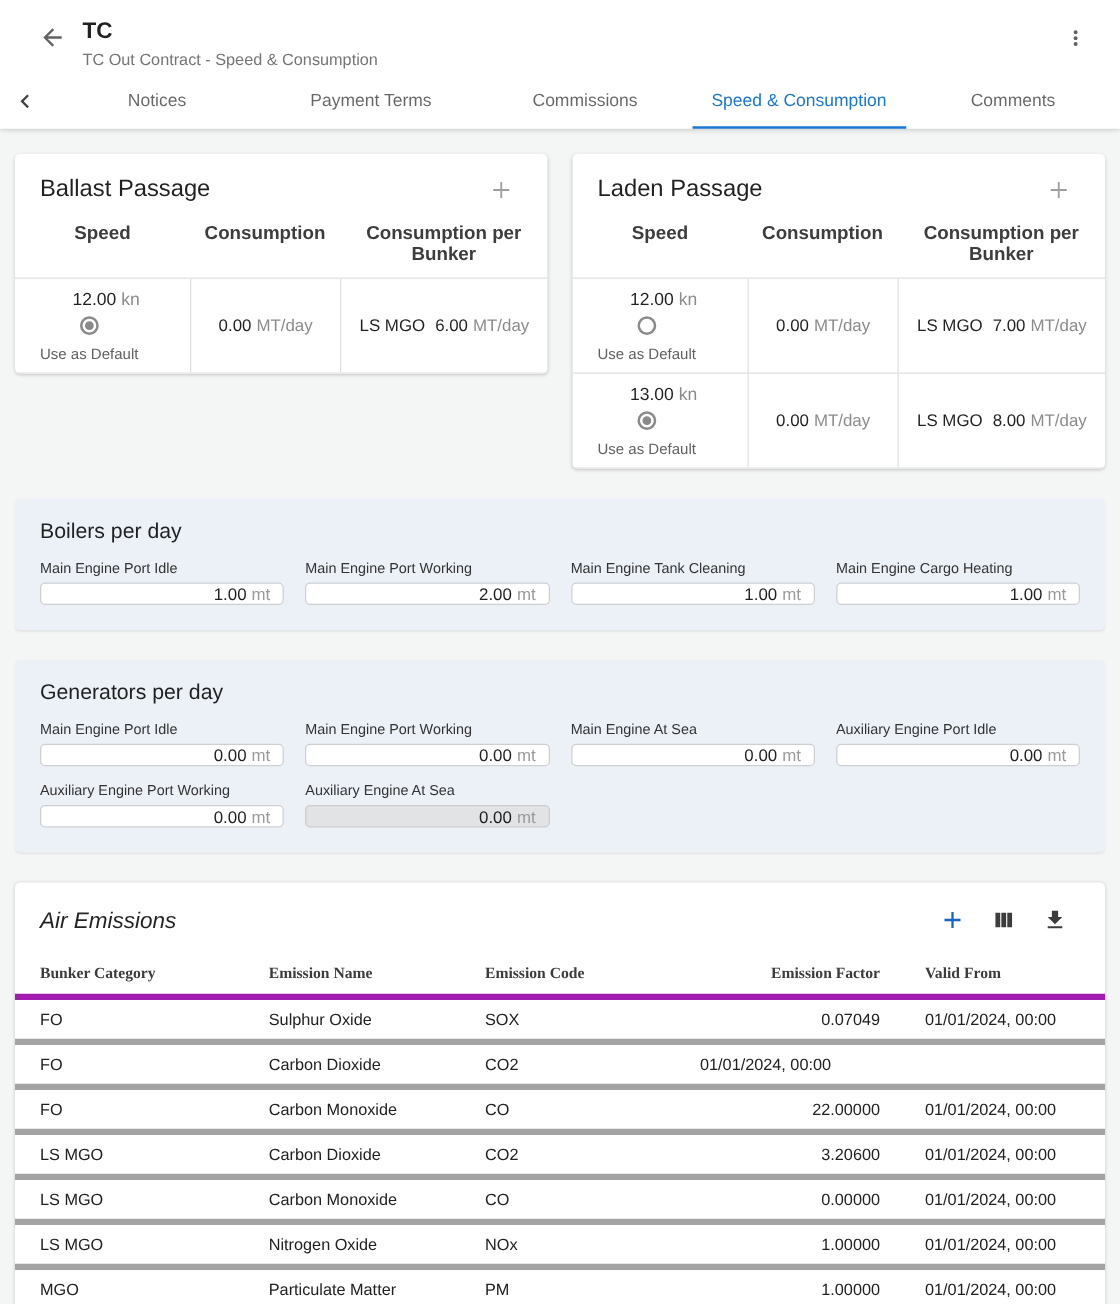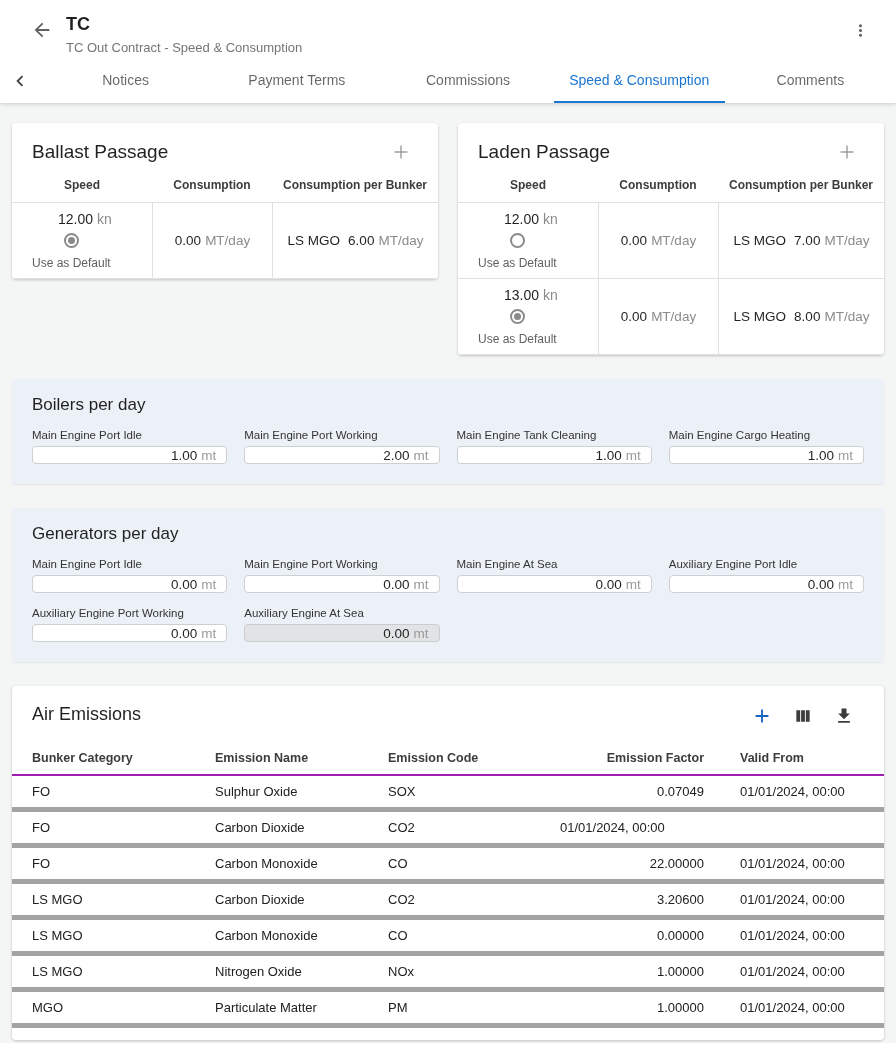--- a/index.html
+++ b/index.html
@@ -31,21 +31,21 @@
 
   .card { background: #fff; border-radius: 4px; box-shadow: 0 1px 3px rgba(0,0,0,.2); }
 
   
   .passages { display: flex; gap: 20px; align-items: flex-start; margin-bottom: 24px; }
   .passage-card { flex: 1; overflow: hidden; }
   .card-head { display: flex; align-items: center; justify-content: space-between; padding: 18px 26px 0 20px; }
   .card-title { margin: 0; font-size: 19px; font-weight: 400; color: rgba(0,0,0,.87); }
   .phead, .prow { display: grid; grid-template-columns: 140px 1fr 166px; }
   .phead { padding: 15px 0 10px; }
-  .pcol { text-align: center; font-size: 12px; font-weight: 700; color: #3d3d3d; }
+  .pcol { text-align: center; font-size: 15px; font-weight: 700; color: #3d3d3d; }
   .prow { border-top: 1px solid #e0e0e0; }
   .prows .prow:last-child { border-bottom: 1px solid #e0e0e0; }
   .pcell { min-height: 57px; display: flex; align-items: center; justify-content: center; padding: 8px 10px; gap: 4px; font-size: 13.5px; cursor: pointer; }
   .pcell + .pcell { border-left: 1px solid #e0e0e0; }
   .speed-cell { flex-direction: column; align-items: flex-start; justify-content: center; padding-left: 20px; gap: 0; }
   .speed-line { font-size: 14px; margin-left: 26px; }
   .unit { color: #8b8b8b; }
   .default-line { display: flex; align-items: center; gap: 8px; margin-top: 6px; cursor: pointer; flex-direction: column; }
   .radio { width: 15px; height: 15px; border: 2px solid #8a8a8a; border-radius: 50%; position: relative; flex: none; background: #fff; }
   .radio.checked::after { content: ""; position: absolute; inset: 2px; border-radius: 50%; background: #8a8a8a; }
@@ -56,28 +56,28 @@
   .panel { background: #ecf1f8; border-radius: 4px; padding: 16px 20px 20px; margin-bottom: 24px; box-shadow: 0 1px 2px rgba(0,0,0,.07); }
   .panel-title { margin: 0 0 14px; font-size: 17px; font-weight: 400; color: rgba(0,0,0,.87); }
   .fields-grid { display: grid; grid-template-columns: repeat(4, 1fr); column-gap: 17px; row-gap: 14px; }
   .field-label { display: block; font-size: 11.5px; color: #333; margin-bottom: 5px; white-space: nowrap; overflow: hidden; }
   .field-input { height: 18px; background: #fff; border: 1px solid #cdd0d3; border-radius: 4px; display: flex; align-items: center; justify-content: flex-end; padding: 0 10px; font-size: 13.5px; cursor: text; }
   .field-unit { color: #9a9a9a; margin-left: 4px; }
   .field-input.disabled { background: #e2e3e4; border-color: #cbcccd; cursor: default; }
 
   
   .emissions-card { overflow: hidden; padding-bottom: 12px; margin-bottom: 2px; }
-  .em-head { display: flex; align-items: flex-start; justify-content: space-between; padding: 18px 28px 14px 20px; }
+  .em-head { display: flex; align-items: center; justify-content: space-between; padding: 18px 28px 14px 20px; font-style: italic; }
   .em-title { margin: 0; font-size: 18px; font-weight: 400; }
   .em-actions { display: flex; align-items: center; gap: 17px; }
   .em-actions .icon-btn { width: 24px; height: 24px; }
   .add-emission { color: #1565c0; }
   .dark-icon { color: #3c3c3c; }
   .em-grid { display: grid; grid-template-columns: 183px 173px 172px 180px 144px; padding: 0 20px; align-items: center; }
-  .em-header-row { border-bottom: 2px solid #a21caf; }
+  .em-header-row { border-bottom: 5px solid #a21caf; font-family: Liberation Serif, serif; }
   .ecol { font-size: 12.5px; font-weight: 700; color: #3c3c3c; padding: 9px 0; }
   .ecol.num { text-align: right; padding-right: 36px; }
   .erow { border-bottom: 5px solid #a3a3a3; cursor: pointer; }
   .ecell { font-size: 13px; padding: 8px 0; color: #212121; }
   .ecell.num { text-align: right; padding-right: 36px; }
 </style>
 </head>
 <body>
 
 <div class="topchrome">

